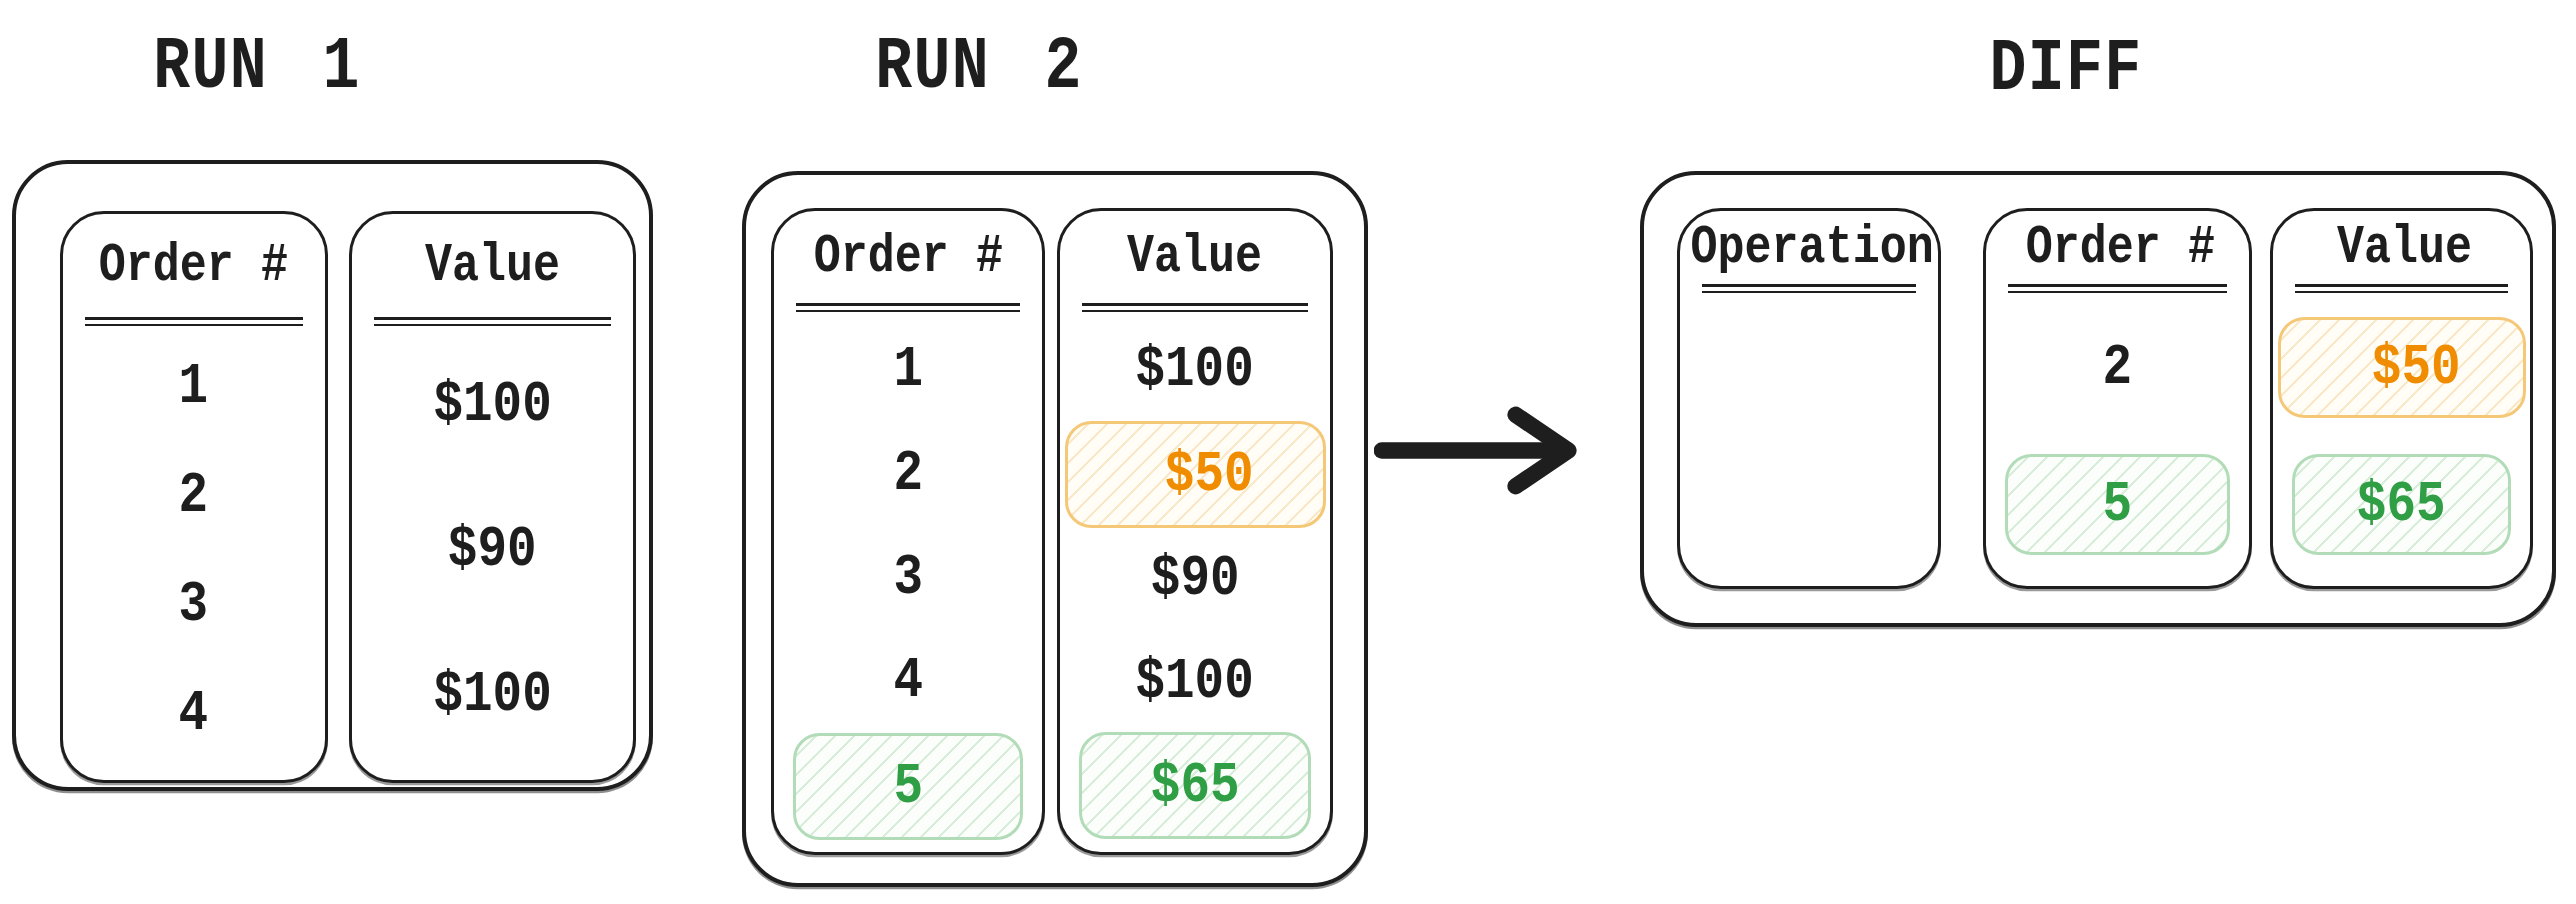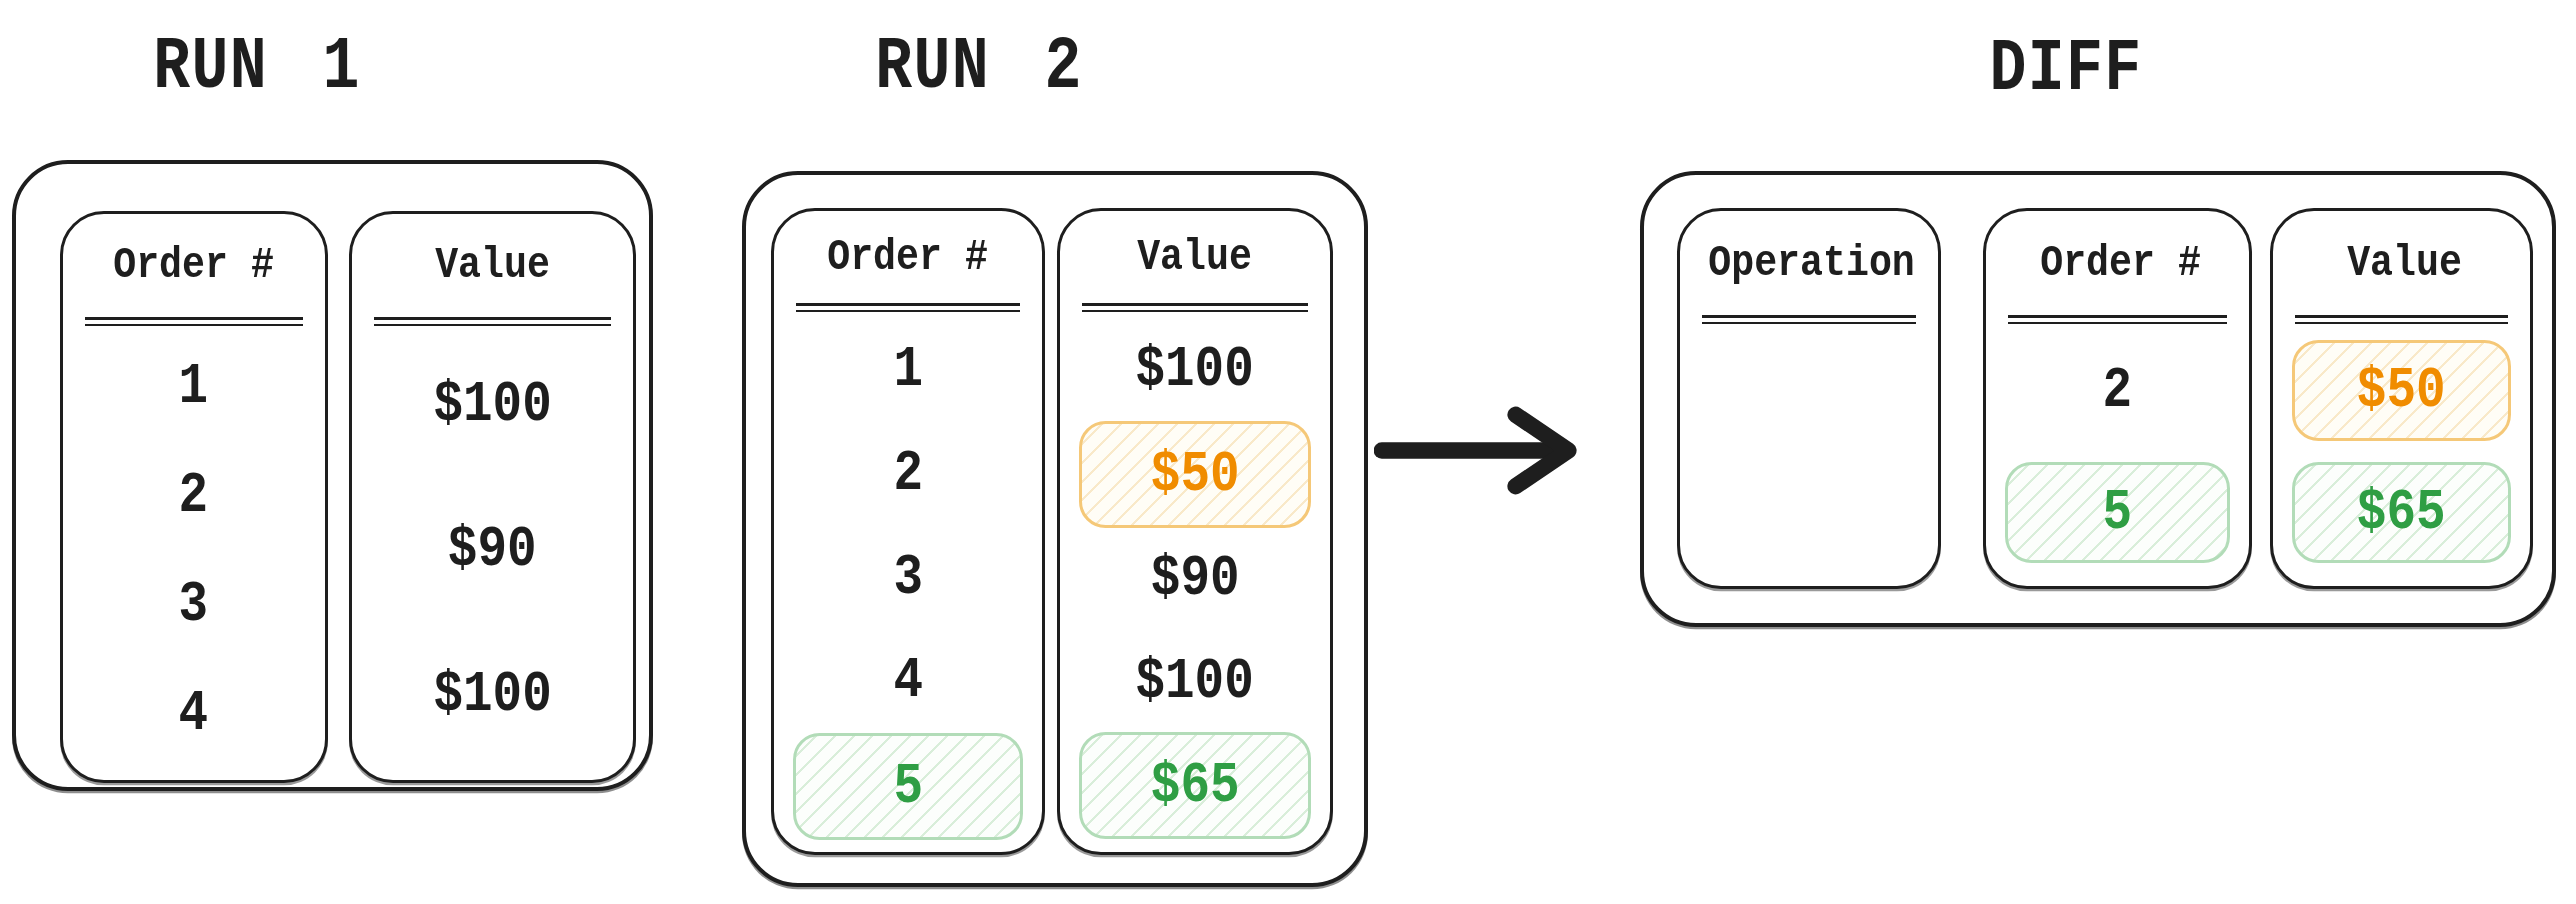--- a/index.html
+++ b/index.html
@@ -10,40 +10,40 @@
   .title{position:absolute;transform:translateX(-50%) scaleX(.82);transform-origin:center;
          font-size:75px;font-weight:bold;letter-spacing:1.6px;word-spacing:20px;white-space:nowrap;
          color:#1e1e1e;}
 
   
   .tbl{position:absolute;border:4.7px solid #1e1e1e;border-radius:56px;background:#fff;
        box-shadow:0 2.3px 0 0 rgba(30,30,30,.5);}
   .col{position:absolute;border:3.9px solid #1e1e1e;border-radius:44px;background:#fff;
        display:flex;flex-direction:column;box-shadow:0 2.3px 0 0 rgba(30,30,30,.45);}
   .col-header{flex:none;display:flex;align-items:center;justify-content:center;
-              font-size:45px;font-weight:bold;}
+              font-size:53px;font-weight:bold;}
   .rule{flex:none;height:3.9px;border-top:3.9px solid #1e1e1e;border-bottom:2.3px solid #1e1e1e;
         margin:0 22px;}
   .rows{flex:1;display:flex;flex-direction:column;padding:6.2px 0 12.5px;}
   .cell{flex:1;display:flex;align-items:center;justify-content:center;
         font-size:58px;font-weight:bold;}
   .hand{display:inline-block;transform:scaleX(.85);white-space:nowrap;}
 
   
   .t-run1 .col-header{height:103px;}
   .t-run2 .col-header{height:92px;}
-  .t-diff .col-header{height:104px;margin-left:6px;}
+  .t-diff .col-header{height:73px;margin-left:6px;}
 
   
   .pill{display:flex;align-items:center;justify-content:center;width:calc(100% - 44px);
         border:3.9px solid;border-radius:26.5px;}
   .t-run2 .pill{height:101px;}
   .t-diff .pill{height:95px;}
   .pill.orange{border-color:#f5c878;background-color:#fffdf6;
-    background-image:repeating-linear-gradient(135deg,#f9e9c9 0px,#f9e9c9 2.3px,transparent 2.3px,transparent 13.2px);}
+    background-image:repeating-linear-gradient(135deg,#f9e9c9 0px,#f9e9c9 2.3px,transparent 2.3px,transparent 13.2px);padding-left:29px;}
   .pill.green{border-color:#b2dcb8;background-color:#fcfefc;
     background-image:repeating-linear-gradient(135deg,#d9eeda 0px,#d9eeda 2.3px,transparent 2.3px,transparent 13.2px);}
 
   .txt-orange{color:#f08c00;}
   .txt-green{color:#2f9e44;}
   .op{font-size:48px;letter-spacing:2.3px;}
 
   .arrow{position:absolute;}
 </style>
 </head>

